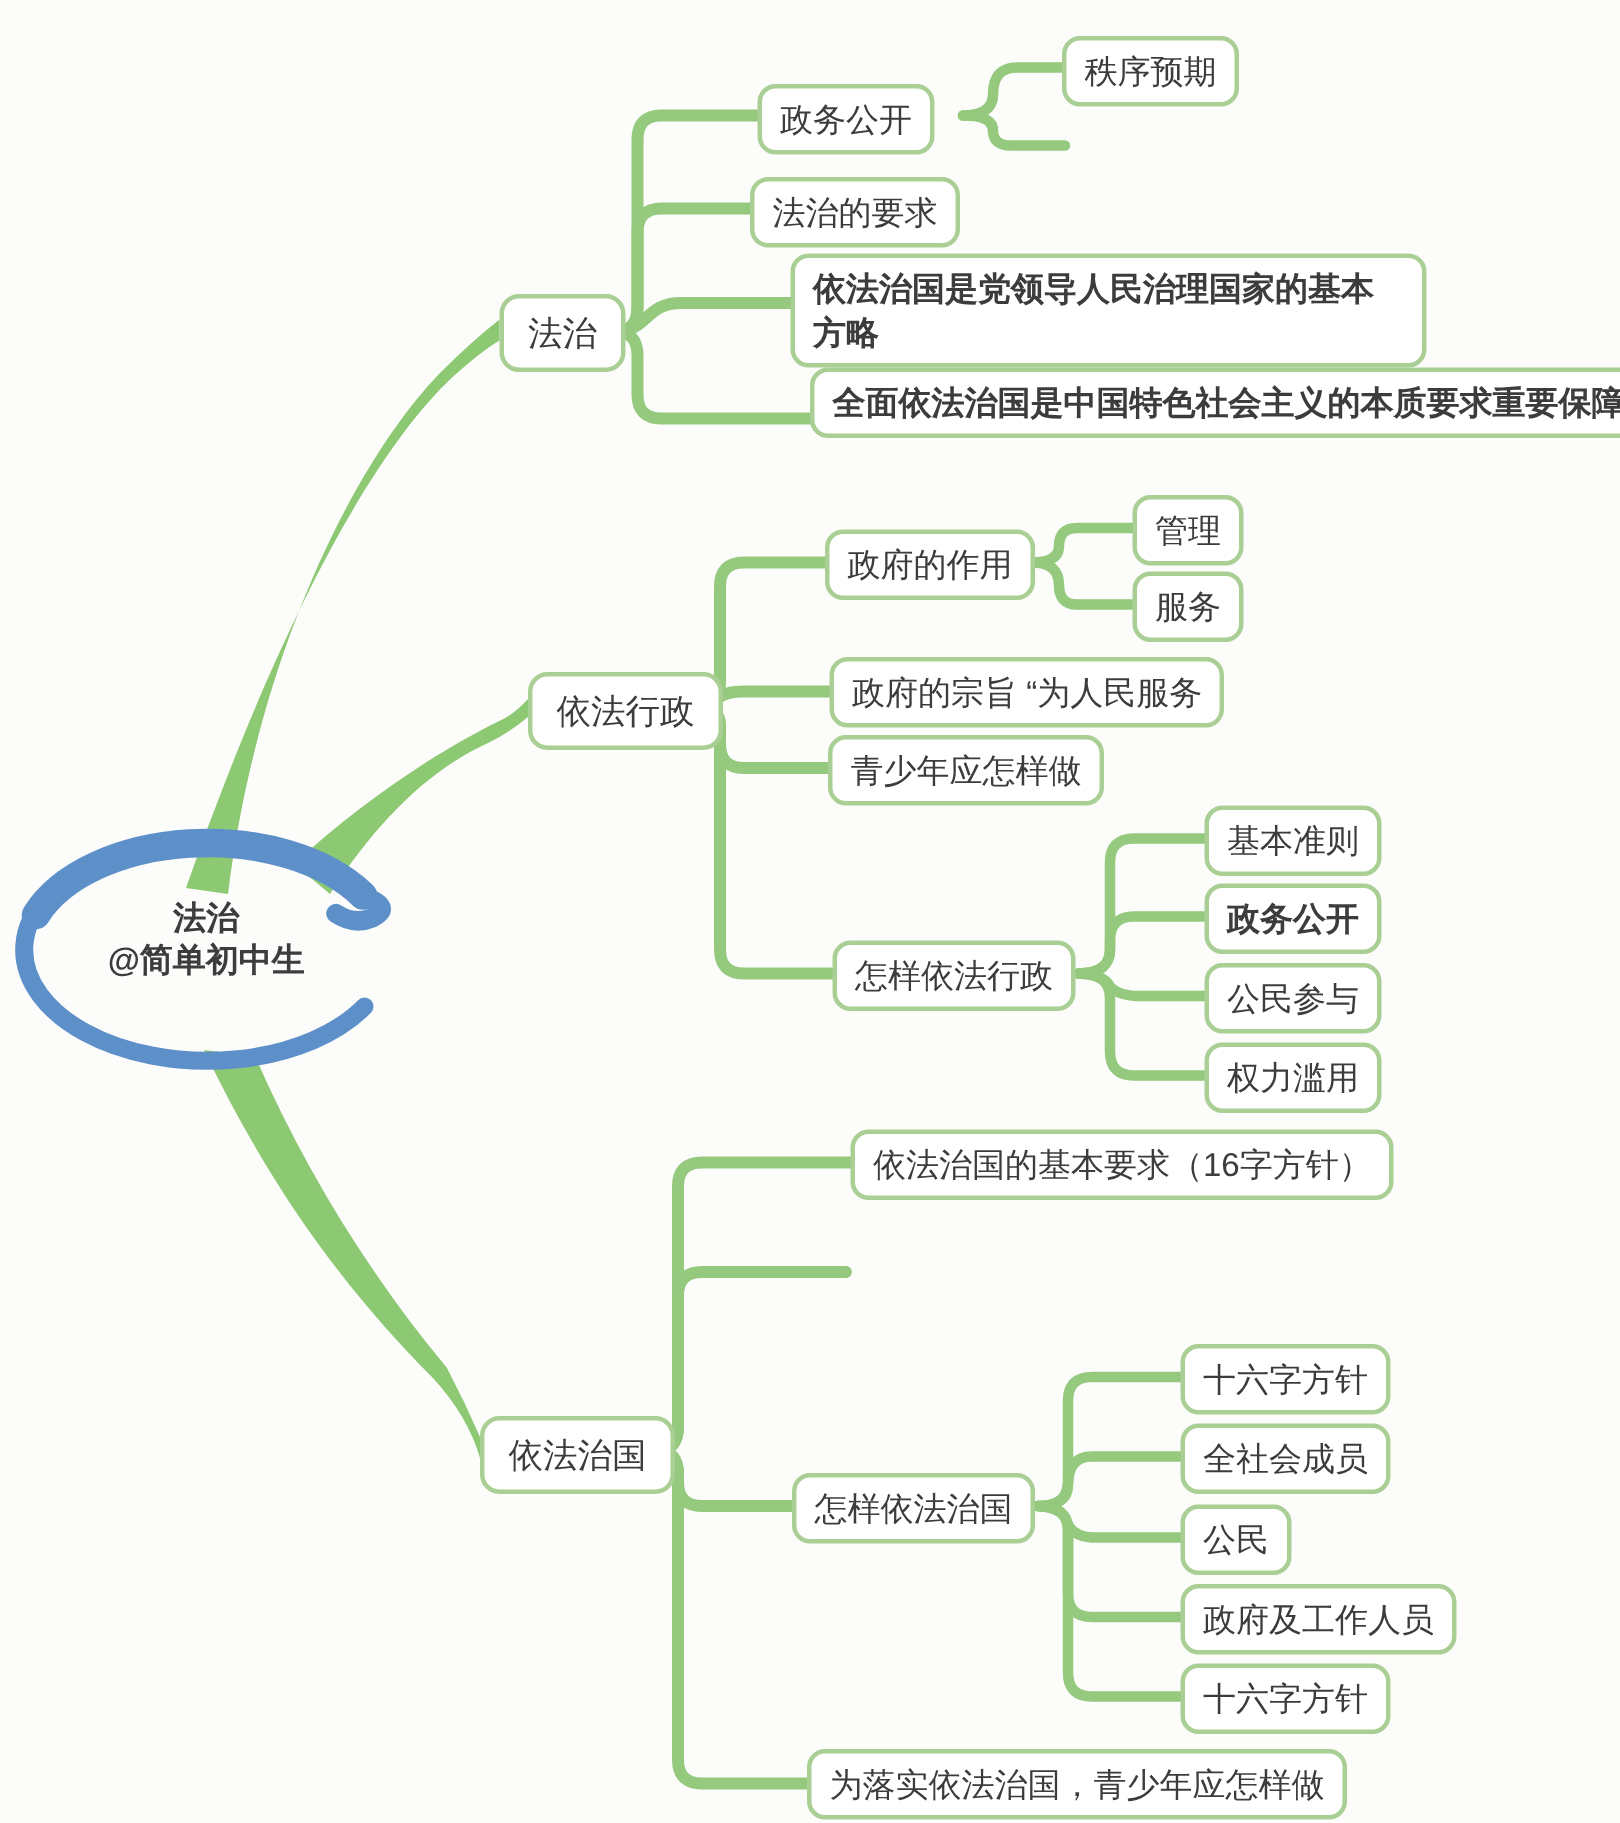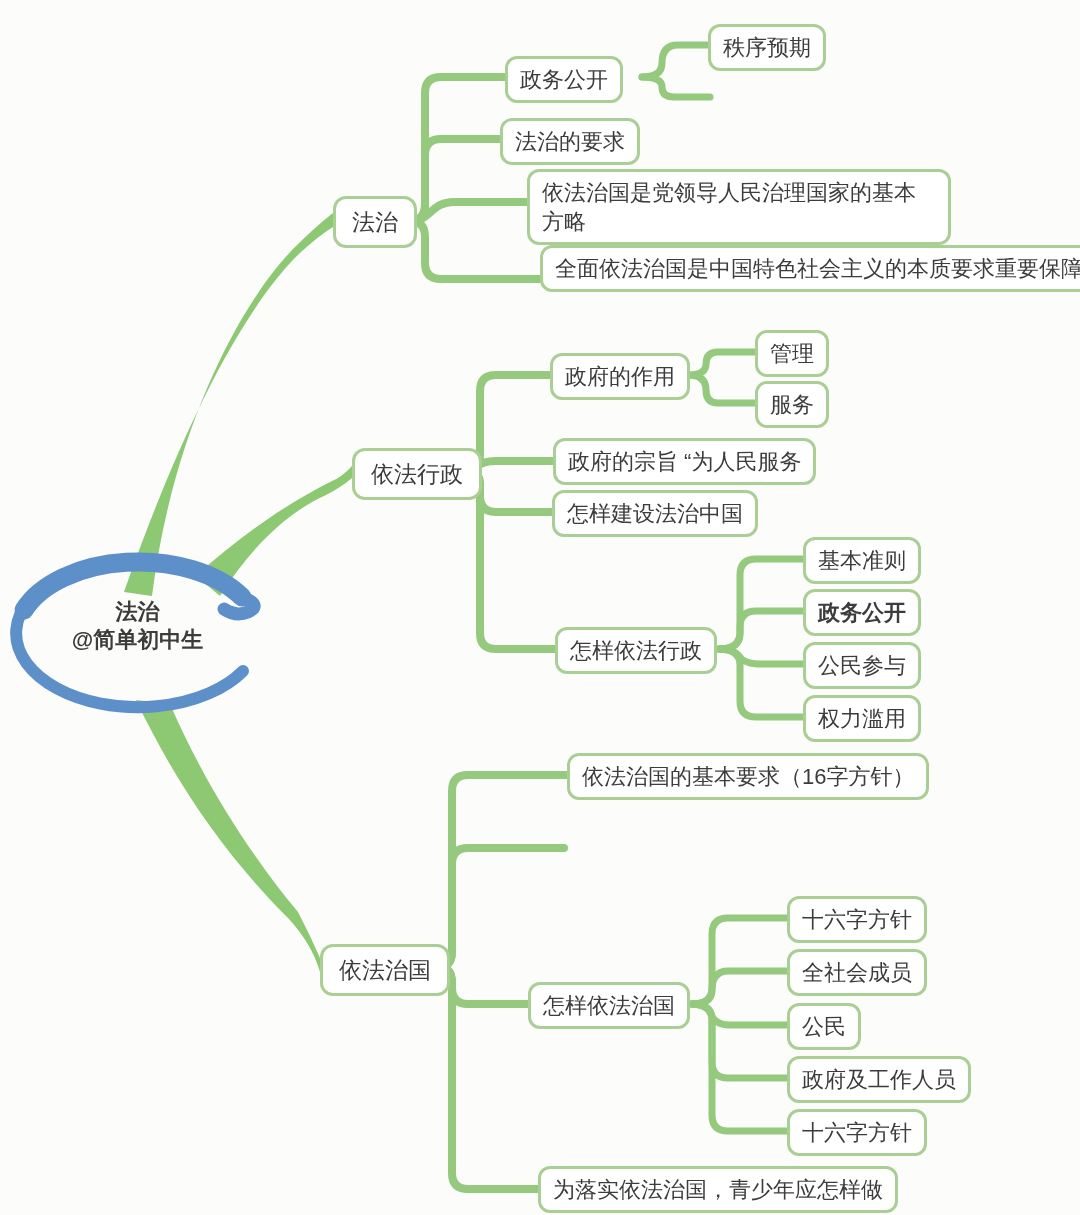--- a/index.html
+++ b/index.html
@@ -21,21 +21,21 @@
     line-height:1.32;
     color:#3c3c3c;
     white-space:nowrap;
     box-sizing:border-box;
   }
   .node{
     padding:8px 16px;
     font-size:23px;
     border-radius:13px;
   }
-  .wrap{white-space:normal;}
+  .wrap{white-space:normal;font-weight:bold;}
   .center-label{
     position:absolute;
     left:30px;top:598px;
     width:215px;
     text-align:center;
     font-size:22px;
     font-weight:bold;
     color:#3c3c3c;
     line-height:1.25;
   }
@@ -110,21 +110,21 @@
   <div class="box" style="left:708px;top:24px;">秩序预期</div>
   <div class="box" style="left:500px;top:118px;">法治的要求</div>
   <div class="box wrap" style="left:527px;top:169px;width:424px;">依法治国是党领导人民治理国家的基本方略</div>
   <div class="box wrap" style="left:540px;top:245px;width:605px;">全面依法治国是中国特色社会主义的本质要求重要保障</div>
 
   <div class="box node" style="left:352px;top:448px;">依法行政</div>
   <div class="box" style="left:550px;top:353px;">政府的作用</div>
   <div class="box" style="left:755px;top:330px;">管理</div>
   <div class="box" style="left:755px;top:381px;">服务</div>
   <div class="box" style="left:553px;top:438px;">政府的宗旨 “为人民服务</div>
-  <div class="box" style="left:552px;top:490px;">怎样建设法治中国</div>
+  <div class="box" style="left:552px;top:490px;">青少年应怎样做</div>
   <div class="box" style="left:555px;top:627px;">怎样依法行政</div>
   <div class="box" style="left:803px;top:537px;">基本准则</div>
   <div class="box" style="left:803px;top:589px;font-weight:bold;">政务公开</div>
   <div class="box" style="left:803px;top:642px;">公民参与</div>
   <div class="box" style="left:803px;top:695px;">权力滥用</div>
 
   <div class="box node" style="left:320px;top:944px;">依法治国</div>
   <div class="box" style="left:567px;top:753px;">依法治国的基本要求（16字方针）</div>
   <div class="box" style="left:528px;top:982px;">怎样依法治国</div>
   <div class="box" style="left:787px;top:949px;">全社会成员</div>

